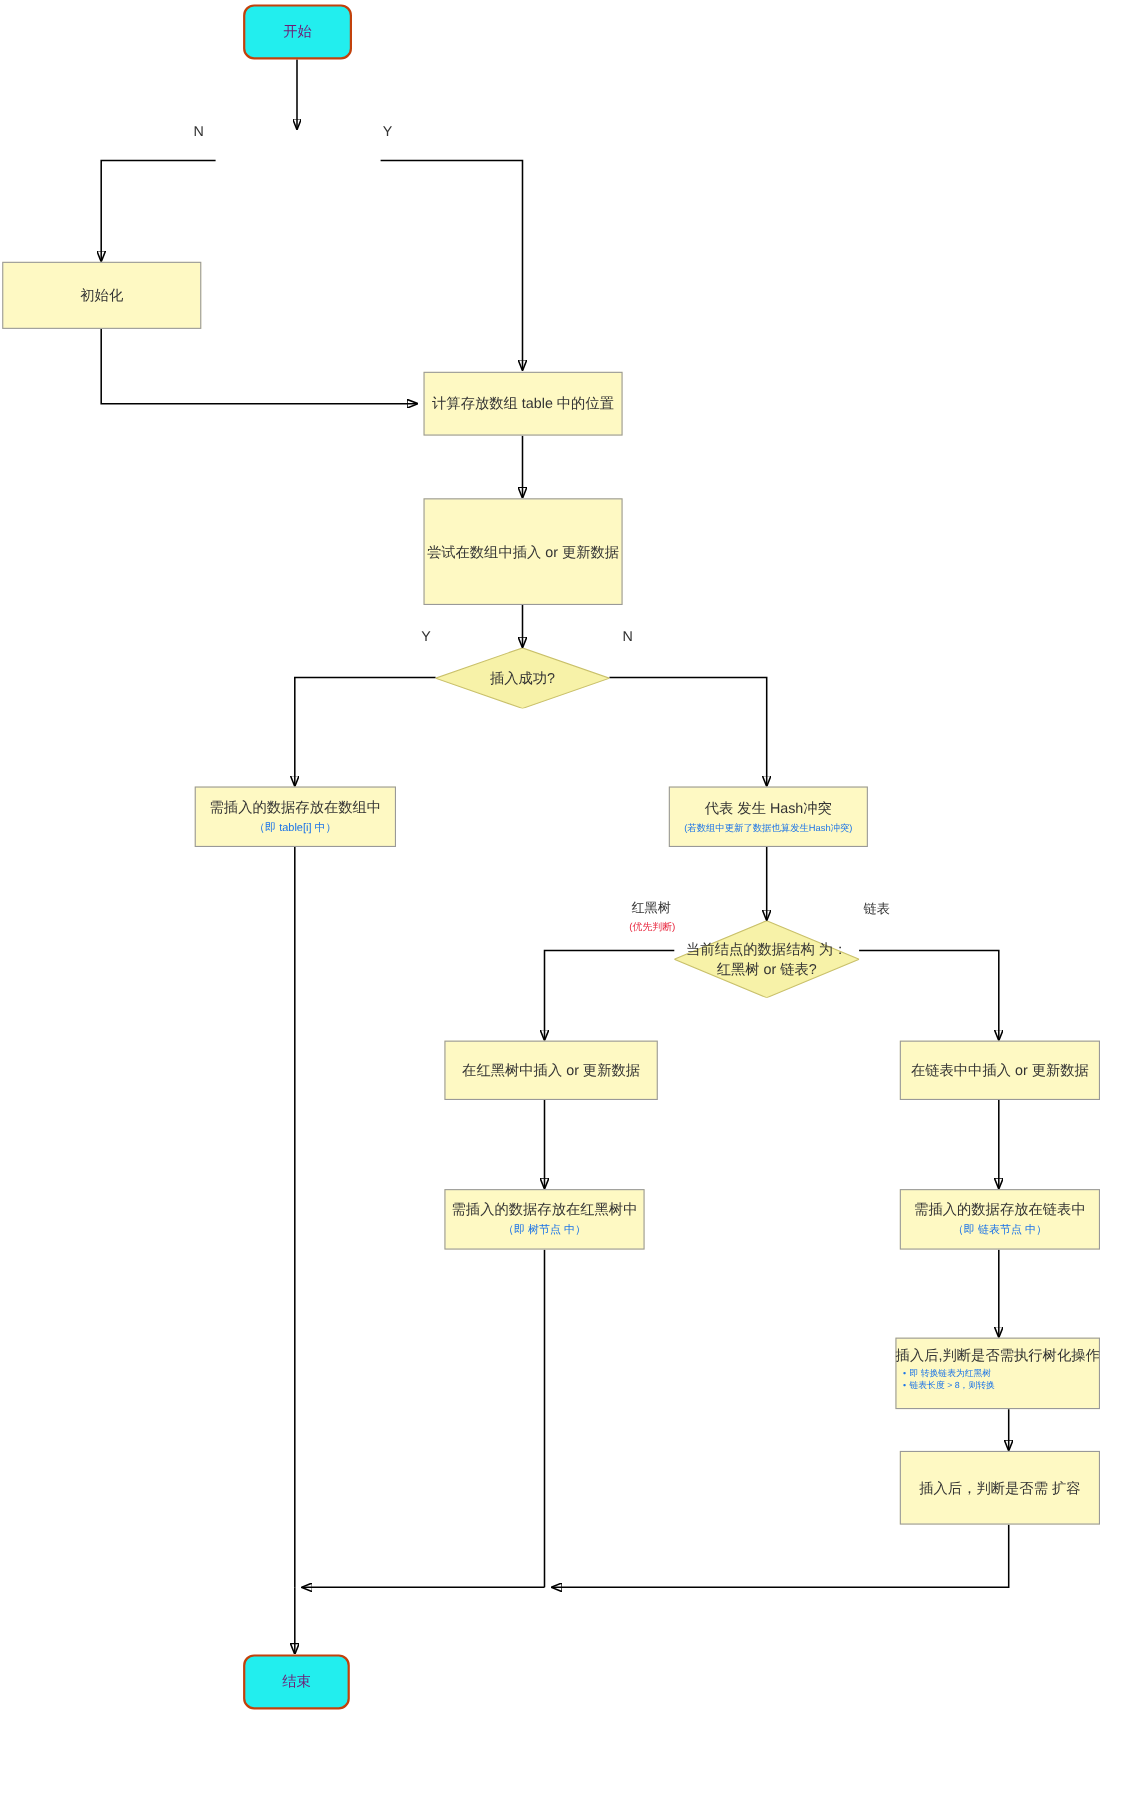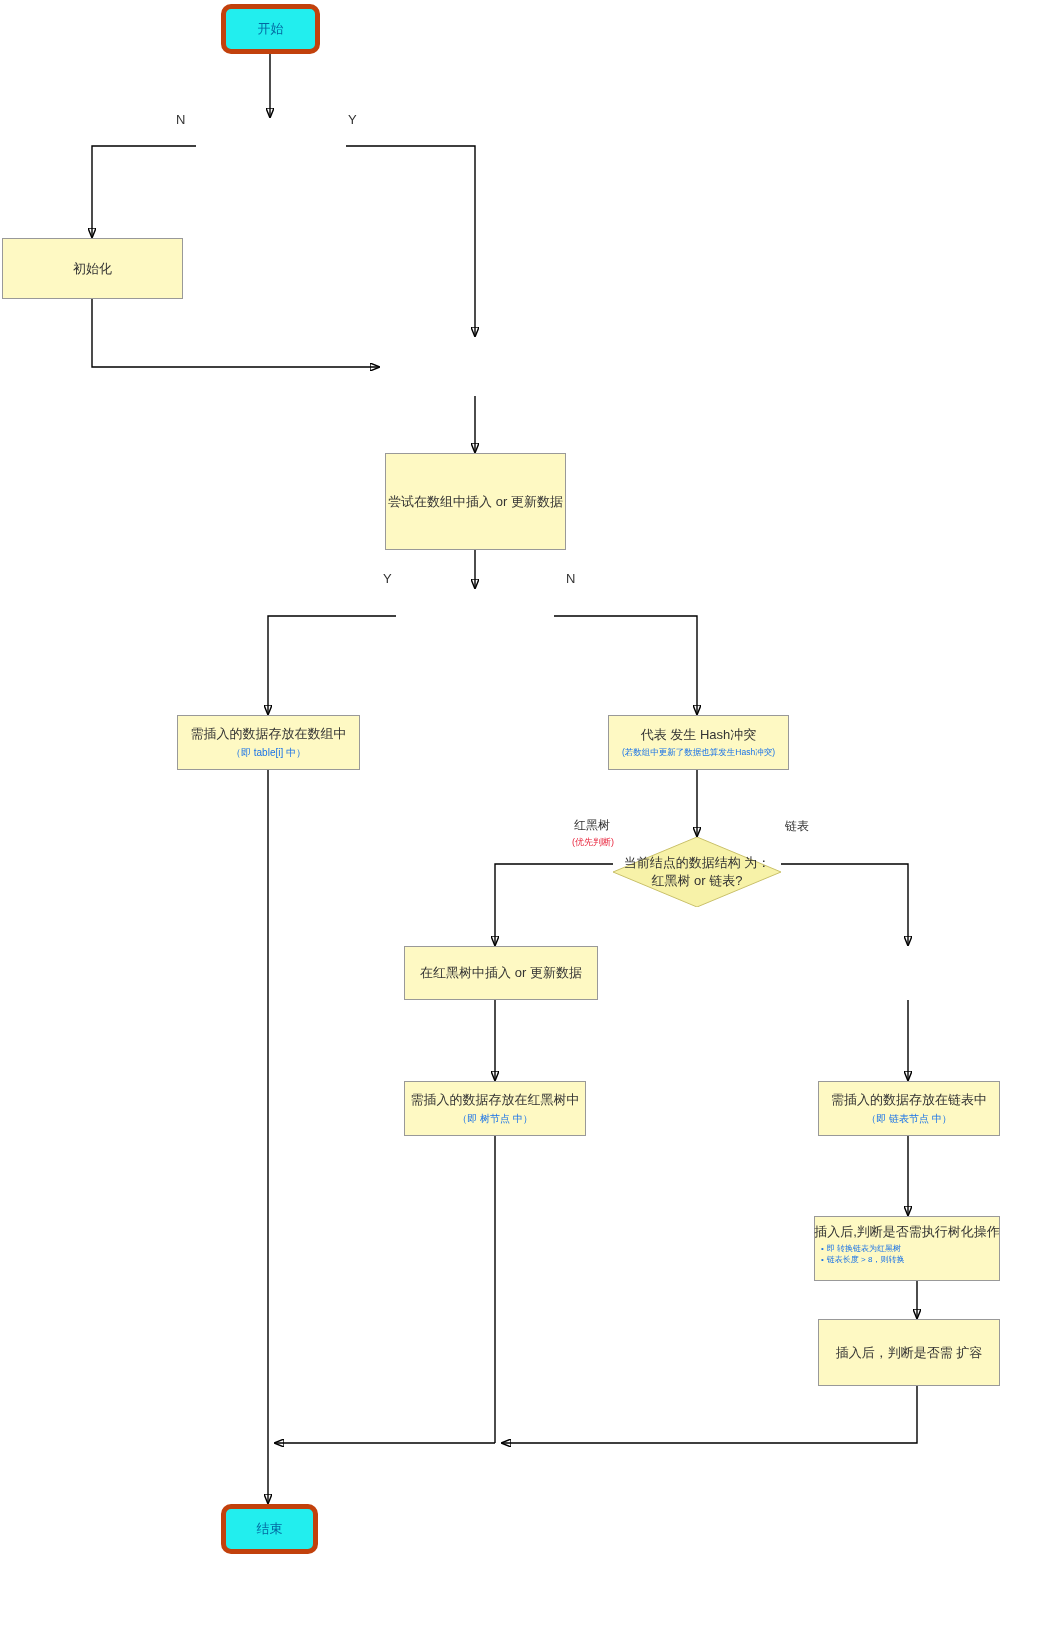--- a/index.html
+++ b/index.html
@@ -58,23 +58,23 @@
     margin-left: 6px;
     margin-top: 2px;
   }
   .bullets div::before {
     content: "\2022";
     margin-right: 3px;
   }
   
   .term {
     background: #22EEEE;
-    border: 5px solid #c2410c;
+    border: 2px solid #c2410c;
     border-radius: 10px;
-    color: #0369a1;
+    color: #701a75;
     font-size: 13px;
   }
   
   .dec {
     background: transparent;
   }
   .dec .shape {
     position: absolute;
     left: 0; top: 0;
     width: 100%; height: 100%;
@@ -171,25 +171,34 @@
     <span>开始</span>
   </div>
 
   <div class="elabel" style="left:176px; top:112px;">N</div>
   <div class="elabel" style="left:348px; top:112px;">Y</div>
 
   <div class="node proc" style="left:2px; top:238px; width:181px; height:61px;">
     <span class="main">初始化</span>
   </div>
 
+  <div class="node proc" style="left:385px; top:338px; width:181px; height:58px;">
+    <span class="main">计算存放数组 table 中的位置</span>
+  </div>
 
   <div class="node proc" style="left:385px; top:453px; width:181px; height:97px;">
     <span class="main">尝试在数组中插入 or 更新数据</span>
   </div>
 
+  <div class="node dec" style="left:396px; top:589px; width:158px; height:55px;">
+    <svg class="shape" viewBox="0 0 158 55" preserveAspectRatio="none">
+      <polygon points="79,0 158,27.5 79,55 0,27.5" fill="#F7F2A8" stroke="#C9C06A" stroke-width="1"></polygon>
+    </svg>
+    <span class="dtext">插入成功?</span>
+  </div>
   <div class="elabel" style="left:383px; top:571px;">Y</div>
   <div class="elabel" style="left:566px; top:571px;">N</div>
 
   <div class="node proc" style="left:177px; top:715px; width:183px; height:55px;">
     <span class="main">需插入的数据存放在数组中</span>
     <span class="sub">（即 table[i] 中）</span>
   </div>
 
   <div class="node proc" style="left:608px; top:715px; width:181px; height:55px;">
     <span class="main">代表 发生 Hash冲突</span>
@@ -209,20 +218,23 @@
 
   <div class="node proc" style="left:404px; top:946px; width:194px; height:54px;">
     <span class="main">在红黑树中插入 or 更新数据</span>
   </div>
 
   <div class="node proc" style="left:404px; top:1081px; width:182px; height:55px;">
     <span class="main">需插入的数据存放在红黑树中</span>
     <span class="sub">（即 树节点 中）</span>
   </div>
 
+  <div class="node proc" style="left:818px; top:946px; width:182px; height:54px;">
+    <span class="main">在链表中中插入 or 更新数据</span>
+  </div>
 
   <div class="node proc" style="left:818px; top:1081px; width:182px; height:55px;">
     <span class="main">需插入的数据存放在链表中</span>
     <span class="sub">（即 链表节点 中）</span>
   </div>
 
   <div class="node proc" style="left:814px; top:1216px; width:186px; height:65px; justify-content:flex-start; padding-top:6px;">
     <span class="main">插入后,判断是否需执行树化操作</span>
     <div class="bullets">
       <div>即 转换链表为红黑树</div>

